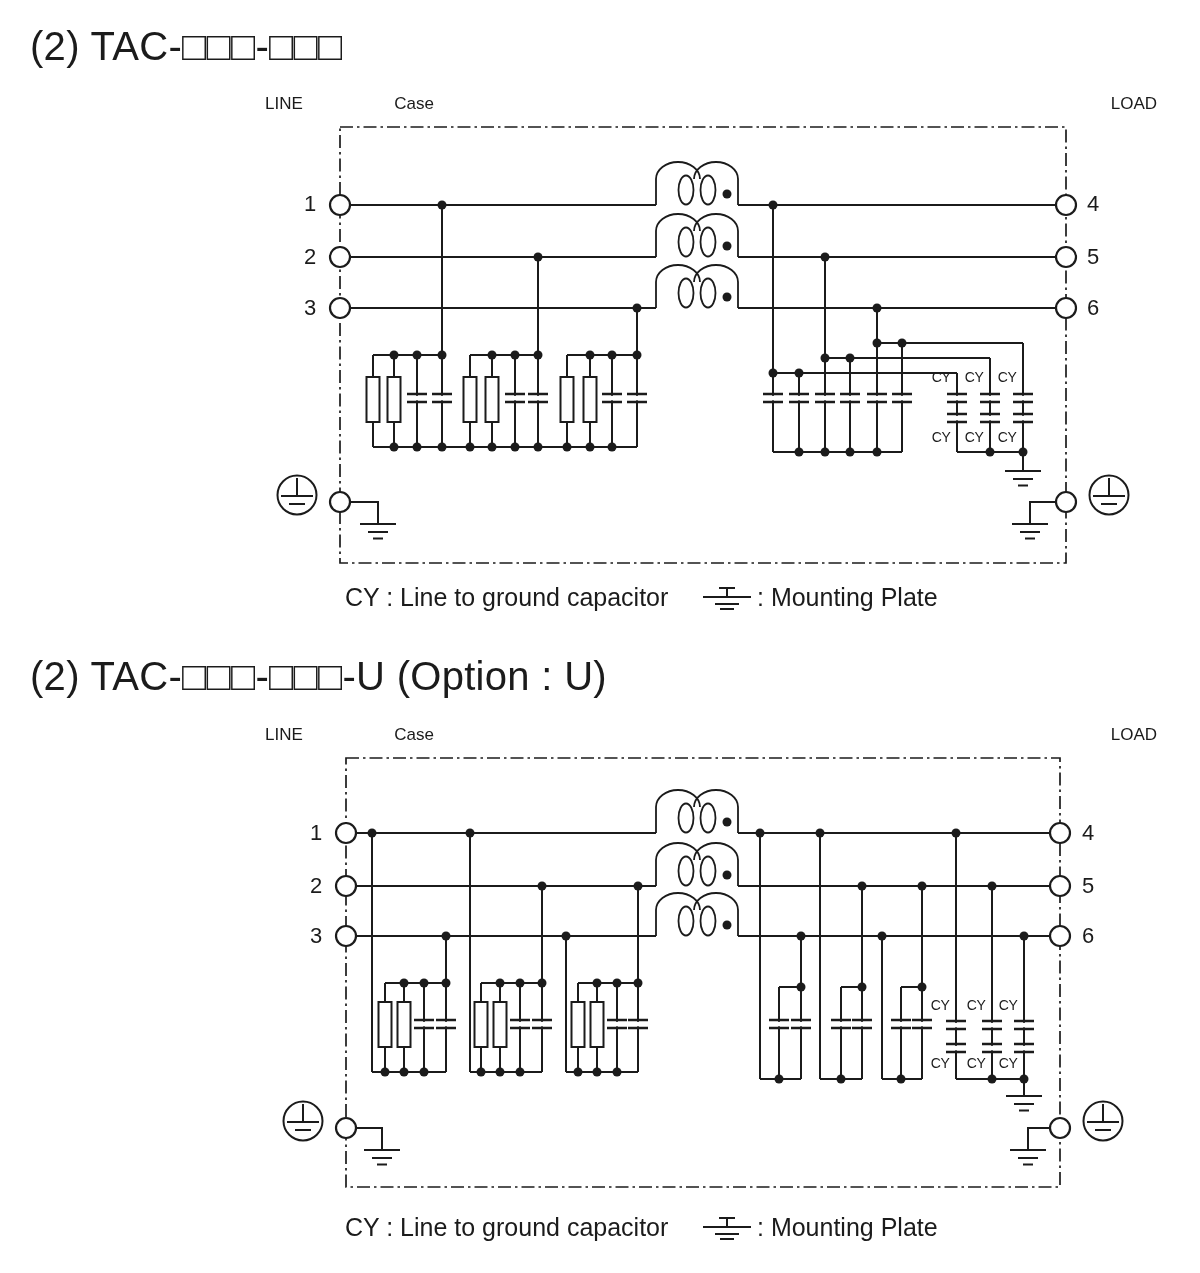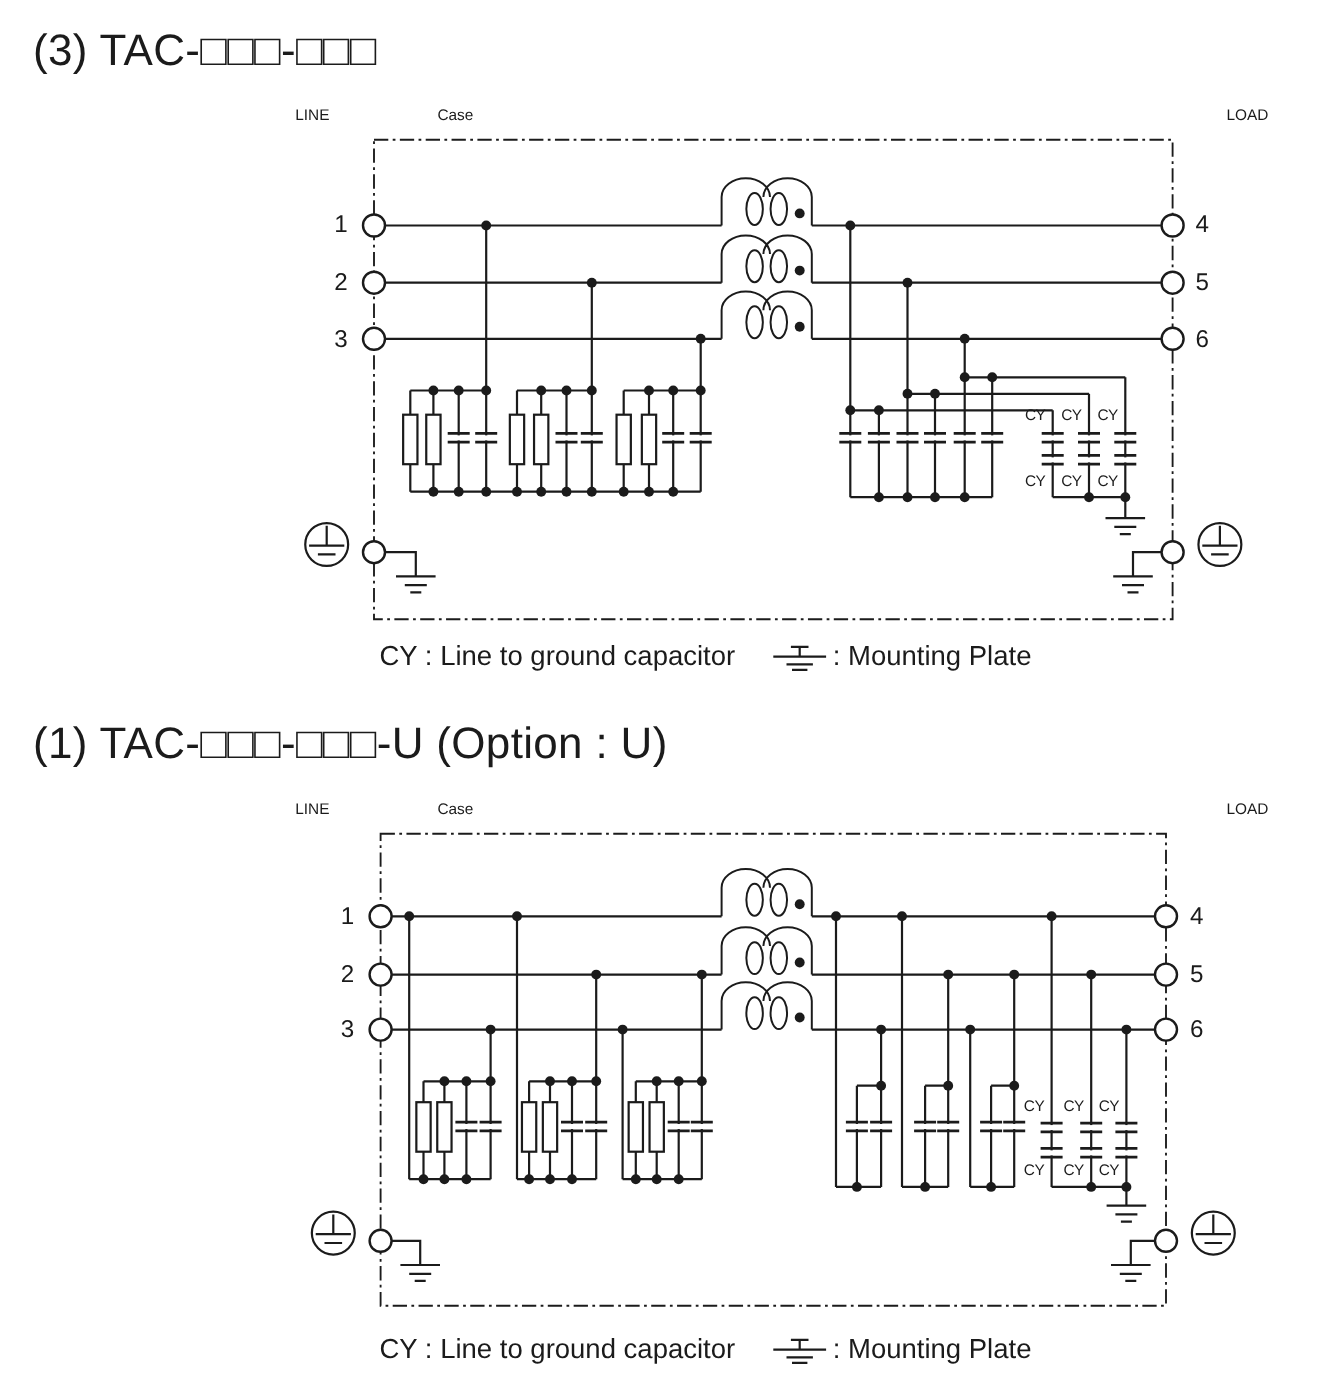--- a/index.html
+++ b/index.html
@@ -1,21 +1,21 @@
 <!DOCTYPE html>
 <html><head>
 <meta charset="utf-8">
 <style>
   html,body{margin:0;padding:0;background:#ffffff;}
   .stage{position:relative;width:1200px;height:1273px;background:#ffffff;overflow:hidden;
          font-family:"Liberation Sans","DejaVu Sans",sans-serif;color:#1b1b1b;}
   .stage svg{position:absolute;left:0;top:0;}
   .txt{position:absolute;white-space:nowrap;color:#1b1b1b;}
   .title{font-size:40px;letter-spacing:0.3px;}
-  .lbl{font-size:14px;transform:translate(-50%,-50%);}
+  .lbl{font-size:17px;transform:translate(-50%,-50%);}
   .num{font-size:22px;transform:translate(-50%,-50%);}
   .cy{font-size:14px;transform:translate(-50%,-50%);letter-spacing:-0.5px;}
   .legend{font-size:25px;transform:translateY(-50%);}
 </style>
 </head>
 <body>
 
 <div class="stage">
 
 <svg width="1200" height="1273" viewBox="0 0 1200 1273" stroke="#1b1b1b" fill="none" stroke-width="2">
@@ -275,40 +275,40 @@
           <circle cx="922" cy="987" r="4.5"></circle>
       <circle cx="779" cy="1079" r="4.5"></circle>
           <circle cx="841" cy="1079" r="4.5"></circle>
           <circle cx="901" cy="1079" r="4.5"></circle>
       <circle cx="992" cy="1079" r="4.5"></circle>
           <circle cx="1024" cy="1079" r="4.5"></circle>
     </g>
   </g>
 </svg>
 
-  <div class="txt title" style="left:30px;top:24px;">(3) TAC-□□□-□□□</div>
+  <div class="txt title" style="left:30px;top:24px;">(2) TAC-□□□-□□□</div>
   <div class="txt lbl" style="left:284px;top:104px;">LINE</div>
   <div class="txt lbl" style="left:414px;top:104px;">Case</div>
   <div class="txt lbl" style="left:1134px;top:104px;">LOAD</div>
   <div class="txt num" style="left:310px;top:204px;">1</div>
   <div class="txt num" style="left:310px;top:257px;">2</div>
   <div class="txt num" style="left:310px;top:308px;">3</div>
   <div class="txt num" style="left:1093px;top:204px;">4</div>
   <div class="txt num" style="left:1093px;top:257px;">5</div>
   <div class="txt num" style="left:1093px;top:308px;">6</div>
   <div class="txt cy" style="left:941px;top:377px;">CY</div>
   <div class="txt cy" style="left:974px;top:377px;">CY</div>
   <div class="txt cy" style="left:1007px;top:377px;">CY</div>
   <div class="txt cy" style="left:941px;top:437px;">CY</div>
   <div class="txt cy" style="left:974px;top:437px;">CY</div>
   <div class="txt cy" style="left:1007px;top:437px;">CY</div>
   <div class="txt legend" style="left:345px;top:597px;">CY : Line to ground capacitor</div>
   <div class="txt legend" style="left:757px;top:597px;">: Mounting Plate</div>
 
-  <div class="txt title" style="left:30px;top:654px;">(1) TAC-□□□-□□□-U (Option : U)</div>
+  <div class="txt title" style="left:30px;top:654px;">(2) TAC-□□□-□□□-U (Option : U)</div>
   <div class="txt lbl" style="left:284px;top:735px;">LINE</div>
   <div class="txt lbl" style="left:414px;top:735px;">Case</div>
   <div class="txt lbl" style="left:1134px;top:735px;">LOAD</div>
   <div class="txt num" style="left:316px;top:833px;">1</div>
   <div class="txt num" style="left:316px;top:886px;">2</div>
   <div class="txt num" style="left:316px;top:936px;">3</div>
   <div class="txt num" style="left:1088px;top:833px;">4</div>
   <div class="txt num" style="left:1088px;top:886px;">5</div>
   <div class="txt num" style="left:1088px;top:936px;">6</div>
   <div class="txt cy" style="left:940px;top:1005px;">CY</div>

